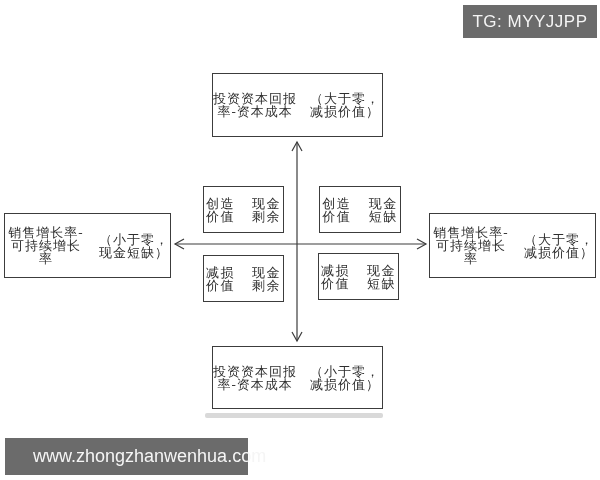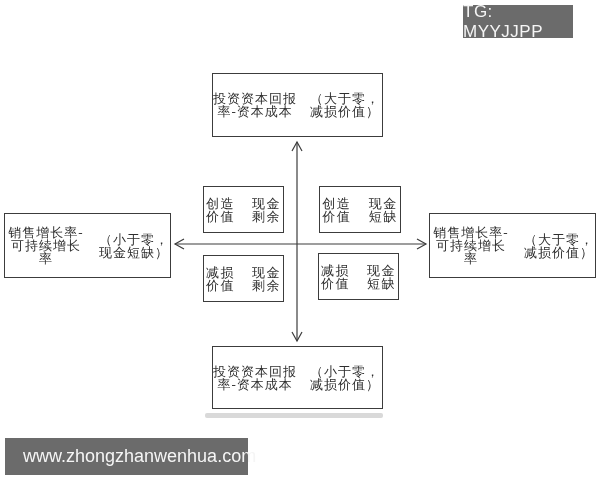--- a/index.html
+++ b/index.html
@@ -52,39 +52,39 @@
     position: absolute;
     left: 205px; top: 413px;
     width: 178px; height: 5px;
     background: var(--shadow, #d9d9d9);
     border-radius: 2px;
   }
 
   .tg-badge {
     position: absolute;
     left: 463px; top: 5px;
-    width: 110px; height: 33px;
+    width: 134px; height: 33px;
     background: var(--watermark-bg, #6b6b6b);
     color: var(--watermark-fg, #f5f5f5);
     display: flex;
     align-items: center;
     justify-content: center;
     font-size: 17px;
     letter-spacing: 0.5px;
   }
 
   .url-bar {
     position: absolute;
     left: 5px; top: 438px;
     width: 243px; height: 37px;
     background: var(--watermark-bg, #6b6b6b);
     color: var(--watermark-fg, #f5f5f5);
     display: flex;
     align-items: center;
-    padding-left: 18px;
+    padding-left: 28px;
     font-size: 18px;
   }
 </style>
 </head>
 <body>
 
 <div class="page">
 
   <svg class="axes-svg" viewBox="0 0 600 480" xmlns="http://www.w3.org/2000/svg">
     <line class="stroke" x1="297" y1="142" x2="297" y2="341"></line>

